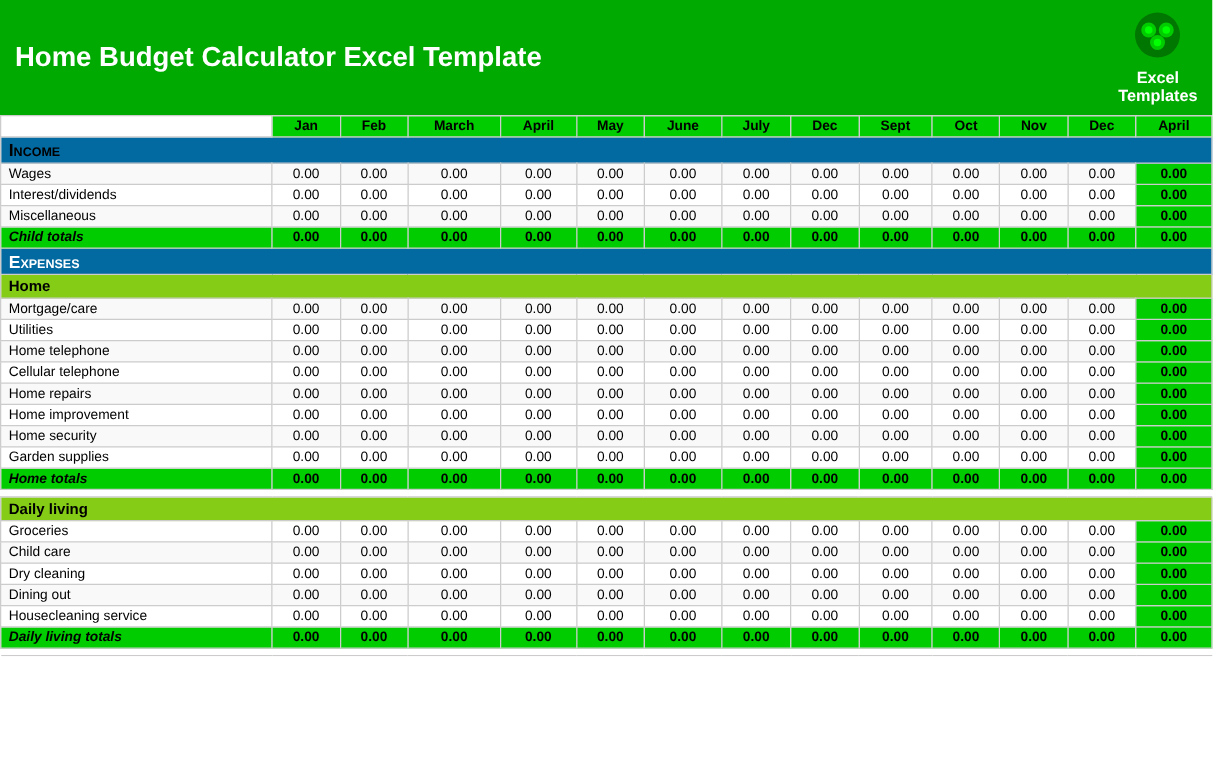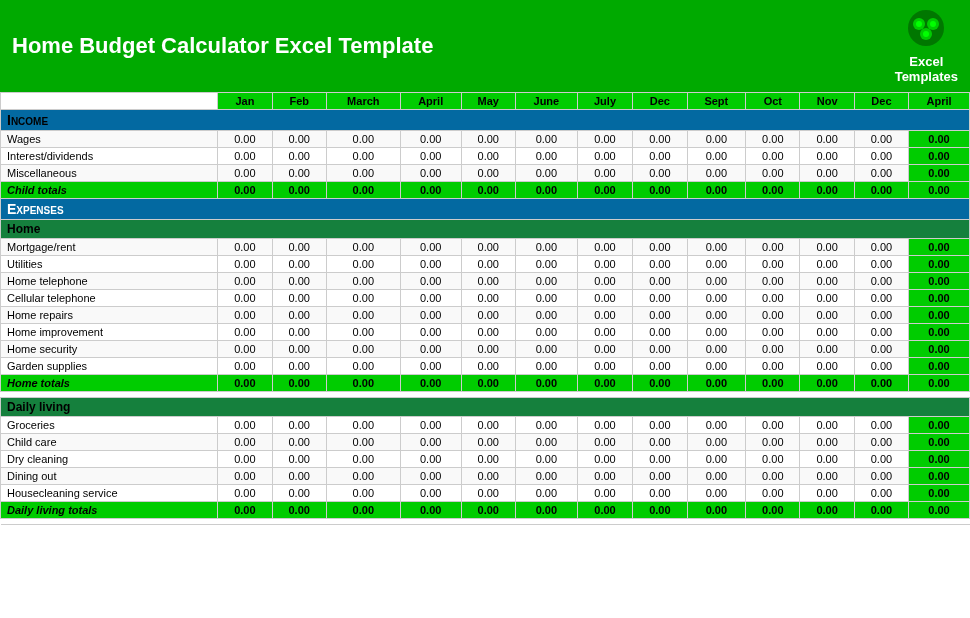--- a/index.html
+++ b/index.html
@@ -57,21 +57,21 @@
     .section-header td {
       background: #0369a1;
       color: #fff;
       font-size: 13px;
       font-variant: small-caps;
       font-weight: bold;
       text-align: left;
       padding-left: 6px;
     }
     .subsection-header td {
-      background: #15803d;
+      background: #84cc16;
       color: #000;
       font-weight: bold;
       font-size: 12px;
       text-align: left;
       padding-left: 6px;
     }
     .totals-row td {
       background: #00cc00;
       font-weight: bold;
       color: #000;
@@ -213,21 +213,21 @@
     </tr>
 
     <tr class="section-header">
       <td colspan="14"><span class="expenses-title">Expenses</span></td>
     </tr>
 
     <tr class="subsection-header">
       <td colspan="14">Home</td>
     </tr>
     <tr class="data-row">
-      <td>Mortgage/rent</td>
+      <td>Mortgage/care</td>
       <td>0.00</td>
         <td>0.00</td>
         <td>0.00</td>
         <td>0.00</td>
         <td>0.00</td>
         <td>0.00</td>
         <td>0.00</td>
         <td>0.00</td>
         <td>0.00</td>
         <td>0.00</td>

